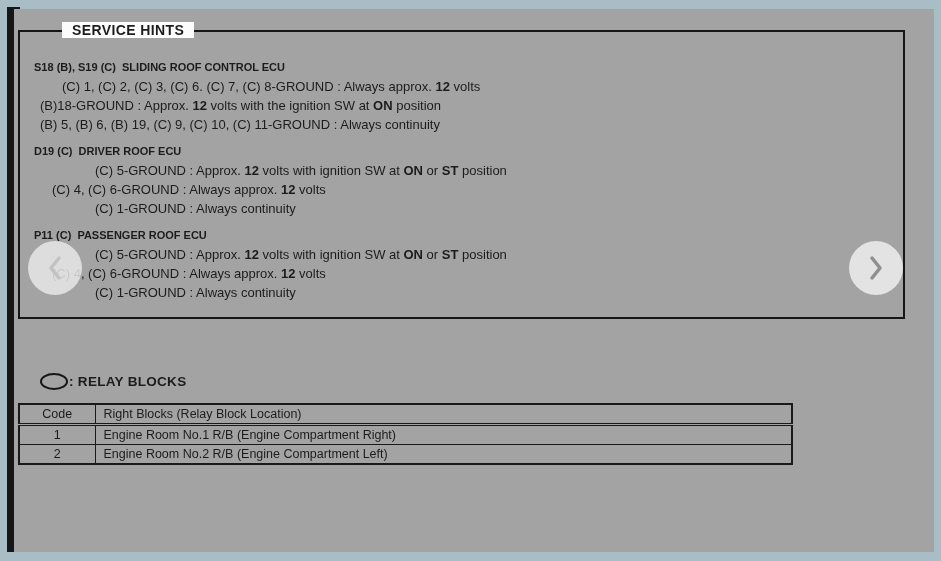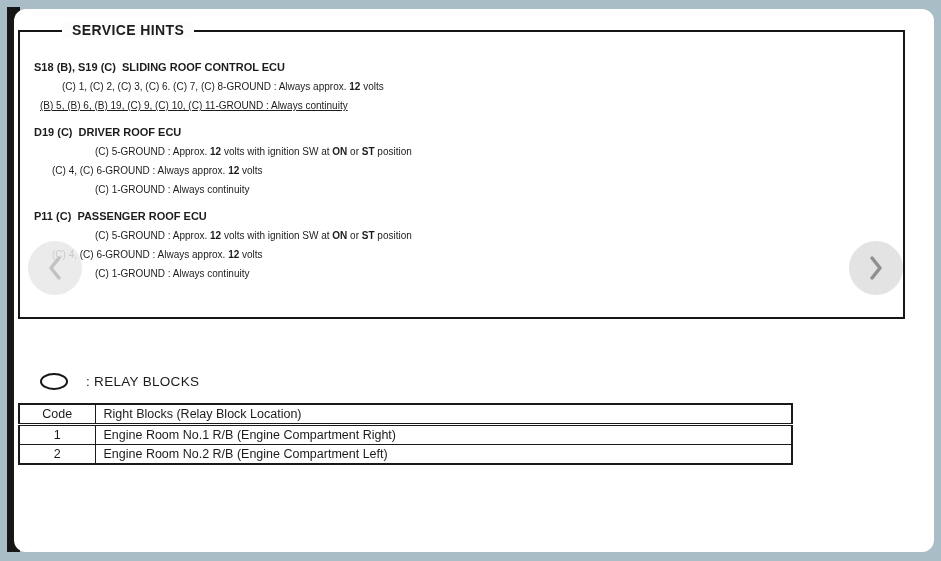--- a/index.html
+++ b/index.html
@@ -13,22 +13,21 @@
   }
   .black-edge {
     position:absolute;
     left:7px; top:7px; bottom:9px;
     width:13px;
     background:#161616;
   }
   .page {
     position:absolute;
     left:14px; top:9px; right:7px; bottom:9px;
-    background:#ffffff;
-    border-radius:12px;
+    background:#a3a3a3;
   }
   
   .hints-box {
     position:absolute;
     left:4px; top:21px;
     width:887px; height:289px;
     border:2px solid #161616;
     padding:26px 14px 8px 14px;
   }
   .hints-title {
@@ -42,43 +41,43 @@
     white-space:pre;
   }
   .section { margin-bottom:8px; }
   .heading {
     font-weight:bold;
     font-size:11px;
     line-height:19px;
     white-space:pre;
   }
   .line {
-    font-size:10px;
+    font-size:13px;
     line-height:19px;
     white-space:pre;
   }
   
   .relay-row {
     position:absolute;
     left:4px; top:362px;
     height:20px;
     display:flex;
     align-items:center;
   }
   .oval {
     display:inline-block;
     width:28px; height:17px;
     border:2.5px solid #161616;
     border-radius:50%;
     margin-left:22px;
   }
   .relay-label {
-    font-weight:normal;
+    font-weight:bold;
     font-size:13.5px;
-    margin-left:18px;
+    margin-left:1px;
     letter-spacing:0.3px;
   }
   table.relay-table {
     position:absolute;
     left:4px; top:394px;
     width:775px;
     border-collapse:collapse;
     border:2px solid #1a1a1a;
   }
   .relay-table th, .relay-table td {
@@ -119,21 +118,22 @@
 <div class="black-edge"></div>
 
 <div class="page">
 
   <div class="hints-box">
     <span class="hints-title">SERVICE HINTS</span>
     <div id="sections">
         <div class="section">
           <div class="heading">S18 (B), S19 (C)  SLIDING ROOF CONTROL ECU</div>
           <div class="line" style="padding-left: 28px;">(C) 1, (C) 2, (C) 3, (C) 6. (C) 7, (C) 8-GROUND : Always approx. <b>12</b> volts</div>
-          <div class="line" style="padding-left: 6px; text-decoration: underline;">(B) 5, (B) 6, (B) 19, (C) 9, (C) 10, (C) 11-GROUND : Always continuity</div>
+          <div class="line" style="padding-left: 6px;">(B)18-GROUND : Approx. <b>12</b> volts with the ignition SW at <b>ON</b> position</div>
+          <div class="line" style="padding-left: 6px;">(B) 5, (B) 6, (B) 19, (C) 9, (C) 10, (C) 11-GROUND : Always continuity</div>
         </div>
         <div class="section">
           <div class="heading">D19 (C)  DRIVER ROOF ECU</div>
           <div class="line" style="padding-left: 61px;">(C) 5-GROUND : Approx. <b>12</b> volts with ignition SW at <b>ON</b> or <b>ST</b> position</div>
           <div class="line" style="padding-left: 18px;">(C) 4, (C) 6-GROUND : Always approx. <b>12</b> volts</div>
           <div class="line" style="padding-left: 61px;">(C) 1-GROUND : Always continuity</div>
         </div>
         <div class="section">
           <div class="heading">P11 (C)  PASSENGER ROOF ECU</div>
           <div class="line" style="padding-left: 61px;">(C) 5-GROUND : Approx. <b>12</b> volts with ignition SW at <b>ON</b> or <b>ST</b> position</div>

